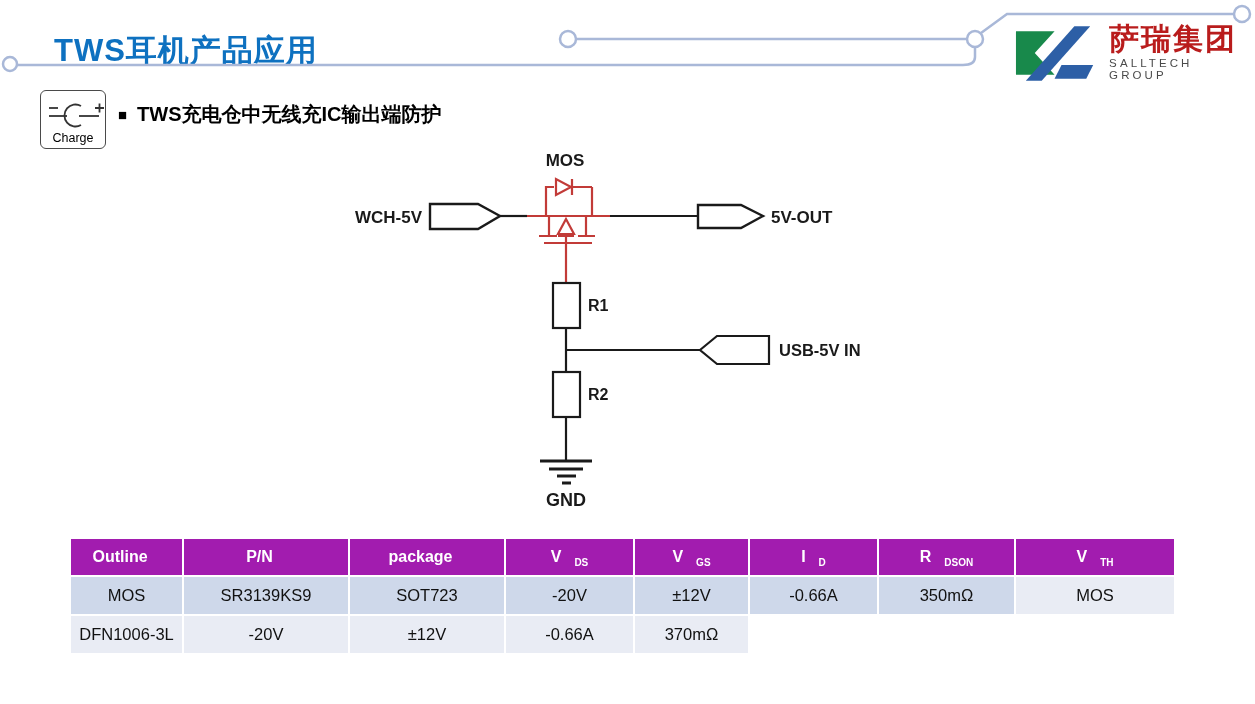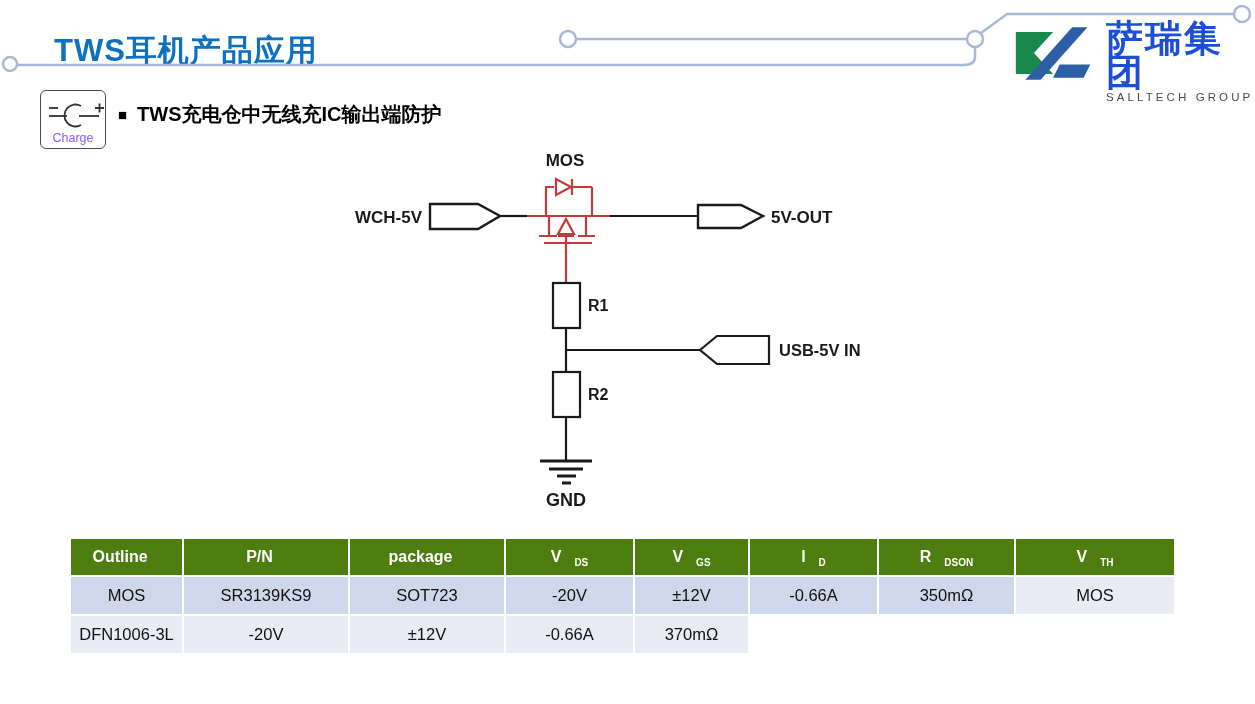--- a/index.html
+++ b/index.html
@@ -12,45 +12,45 @@
   .slide-title{
     position:absolute;left:38px;top:14px;margin:16px;
     font-size:31px;font-weight:bold;color:#0E71C0;letter-spacing:1px;
   }
   
   #vector-layer{position:absolute;left:0;top:0;z-index:1;}
   
   .logo{position:absolute;left:1012px;top:22px;z-index:2;display:flex;align-items:flex-start;}
   .logo-mark{width:90px;height:55px;margin-top:4px;}
   .logo-text{margin-left:8px;}
-  .logo-cn{font-size:37px;font-weight:600;color:#1d4ed8;letter-spacing:2px;line-height:34px;}
+  .logo-cn{font-size:30px;font-weight:600;color:#b91c1c;letter-spacing:2px;line-height:34px;}
   .logo-en{font-size:11.5px;color:#4a4a4a;letter-spacing:3.1px;margin-top:1px;}
   
   .charge-box{
     position:absolute;left:40px;top:90px;width:66px;height:59px;z-index:2;
     border:1.5px solid #4a4a4a;border-radius:6px;background:#fff;box-sizing:border-box;
     display:flex;flex-direction:column;align-items:center;justify-content:flex-end;
   }
   .charge-symbol{position:absolute;left:0;top:2px;}
-  .charge-label{font-size:12.5px;color:#8b5cf6;margin-bottom:3px;}
+  .charge-label{font-size:12.5px;color:#000000;margin-bottom:3px;}
   
   .bullet-heading{
     position:absolute;left:118px;top:101px;z-index:2;
     font-size:20px;font-weight:bold;color:#000;display:flex;align-items:center;
   }
   .bullet-marker{font-size:15px;margin-right:10px;line-height:20px;}
   
   .spec-table{
     position:absolute;left:71px;top:539px;z-index:2;
     display:grid;
     grid-template-columns:111px 164px 154px 127px 113px 127px 135px 158px;
     grid-auto-rows:auto;gap:2px;background:#ffffff;
   }
   .th{
-    background:#4d7c0f;color:#ffffff;font-weight:bold;font-size:16px;
+    background:#a21caf;color:#ffffff;font-weight:bold;font-size:16px;
     height:36px;display:flex;align-items:center;justify-content:center;
   }
   .th .sub{font-size:10px;font-weight:bold;align-self:flex-end;margin-bottom:7px;padding-left:13px;}
   .td{
     font-size:16.5px;color:#111;height:37px;
     display:flex;align-items:center;justify-content:center;
   }
   .row-a{background:#CED8EA;}
   .row-b{background:#E9ECF4;}
   svg text{font-family:"Liberation Sans","DejaVu Sans",sans-serif;}

